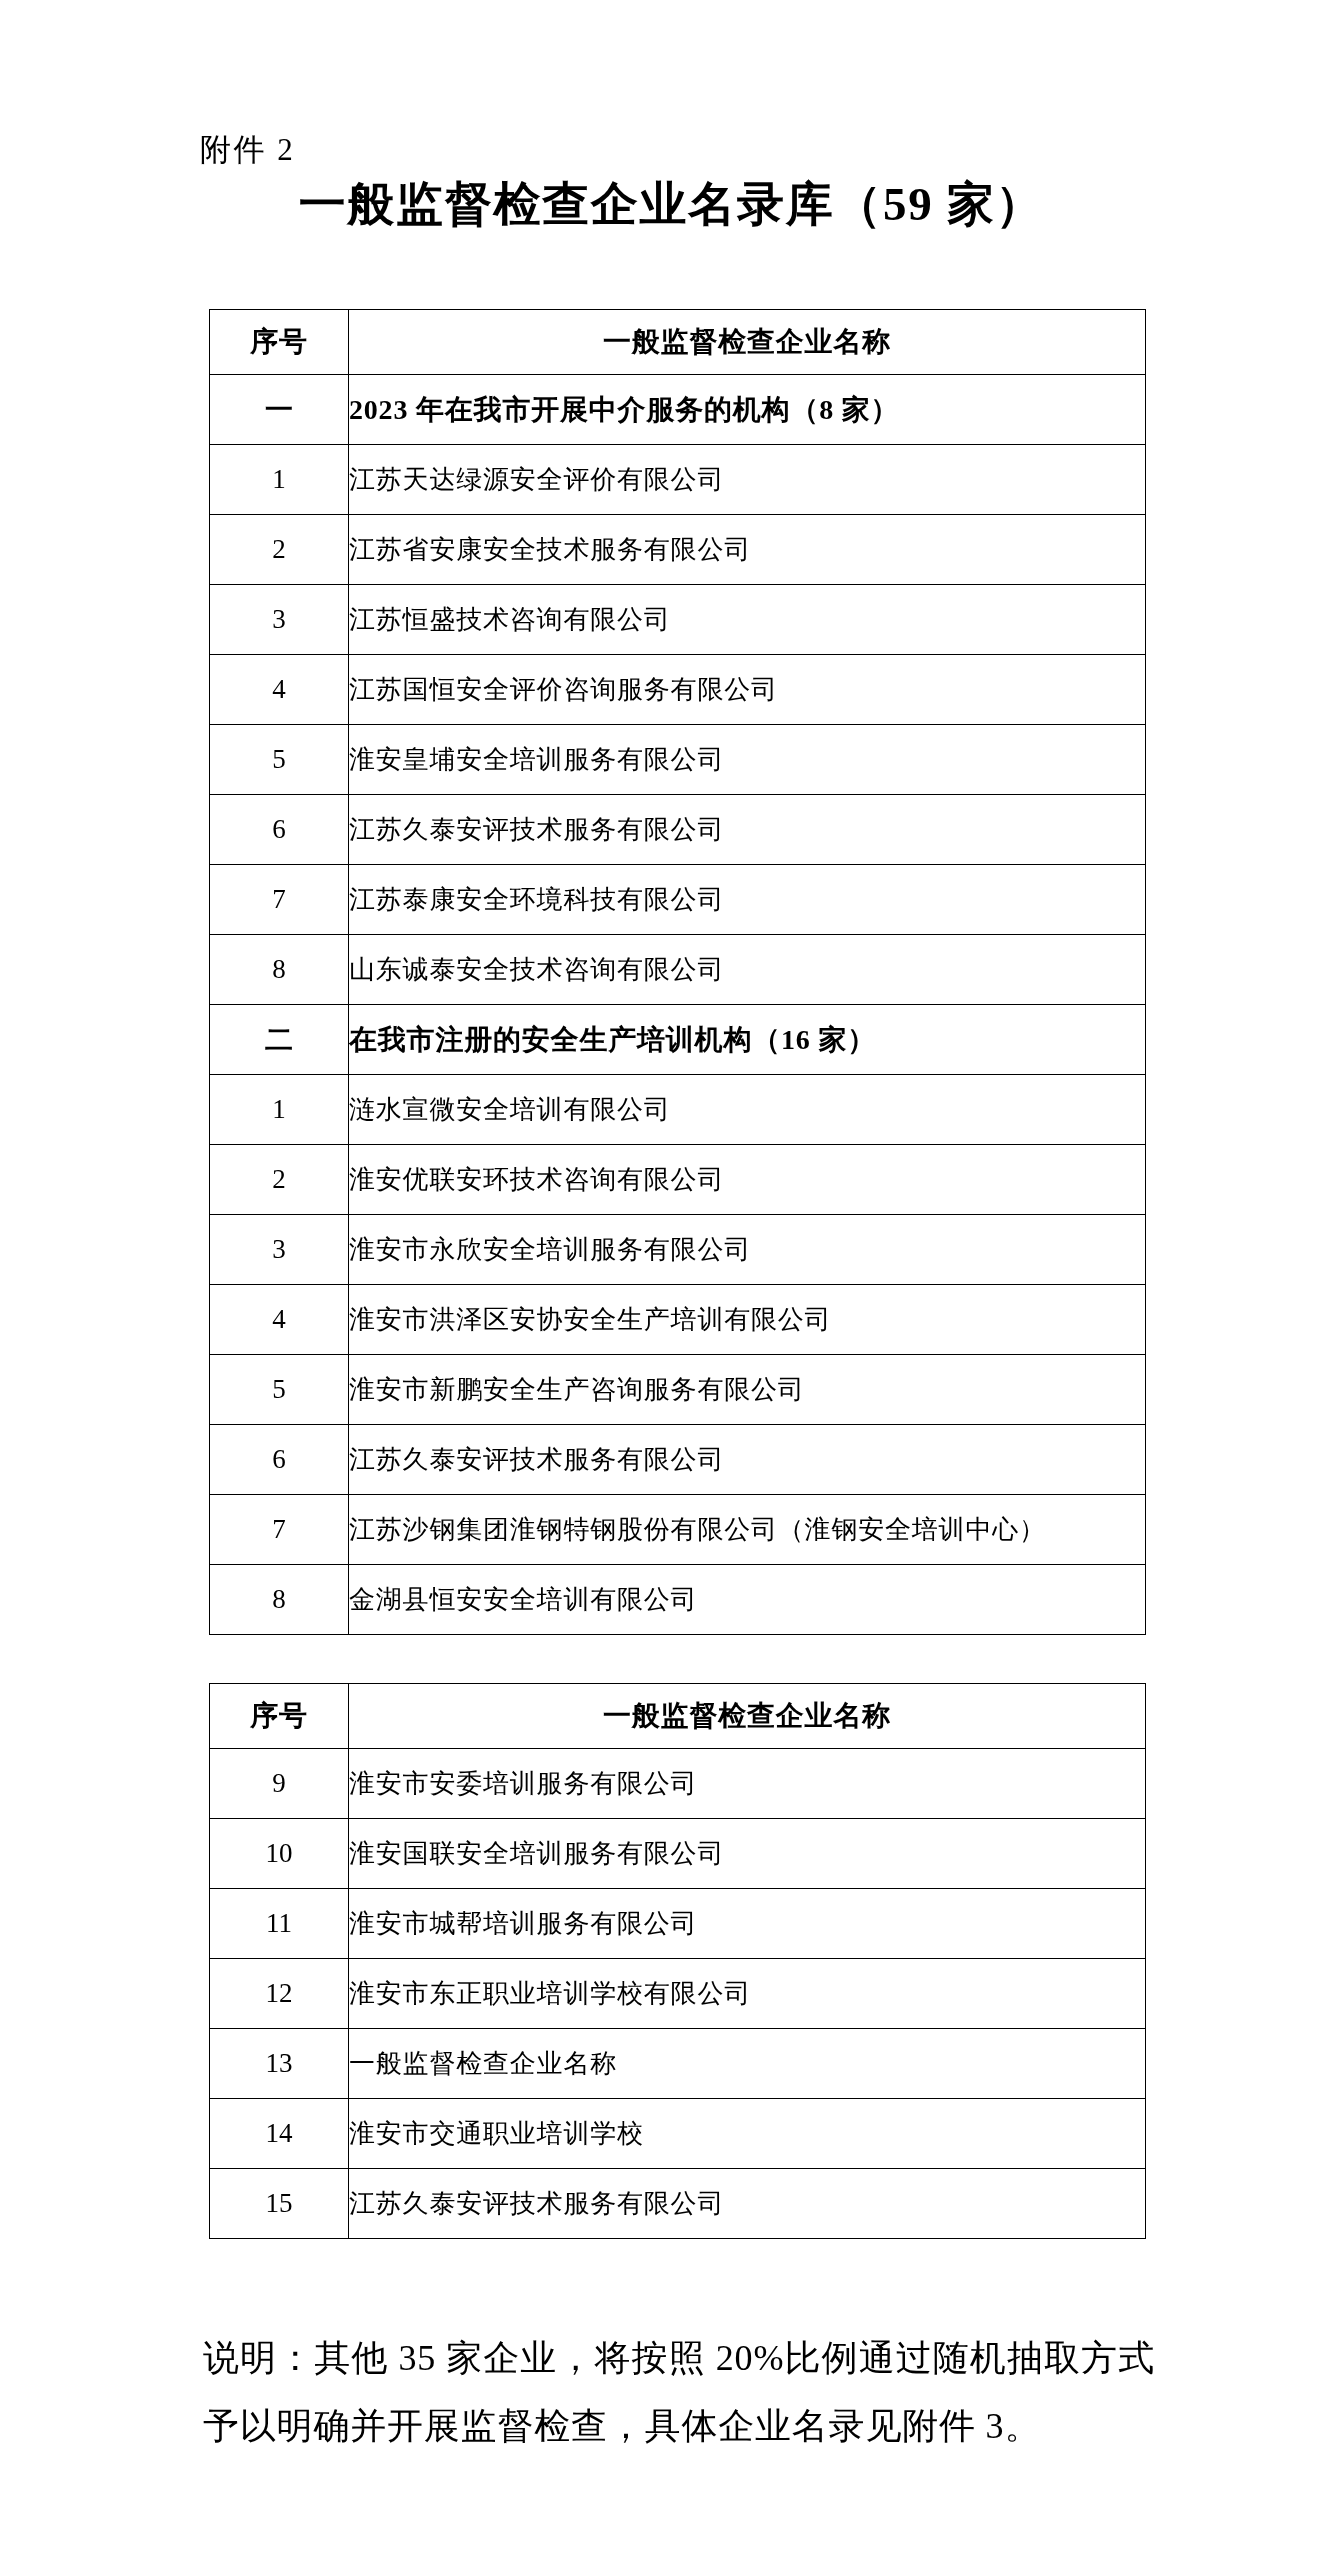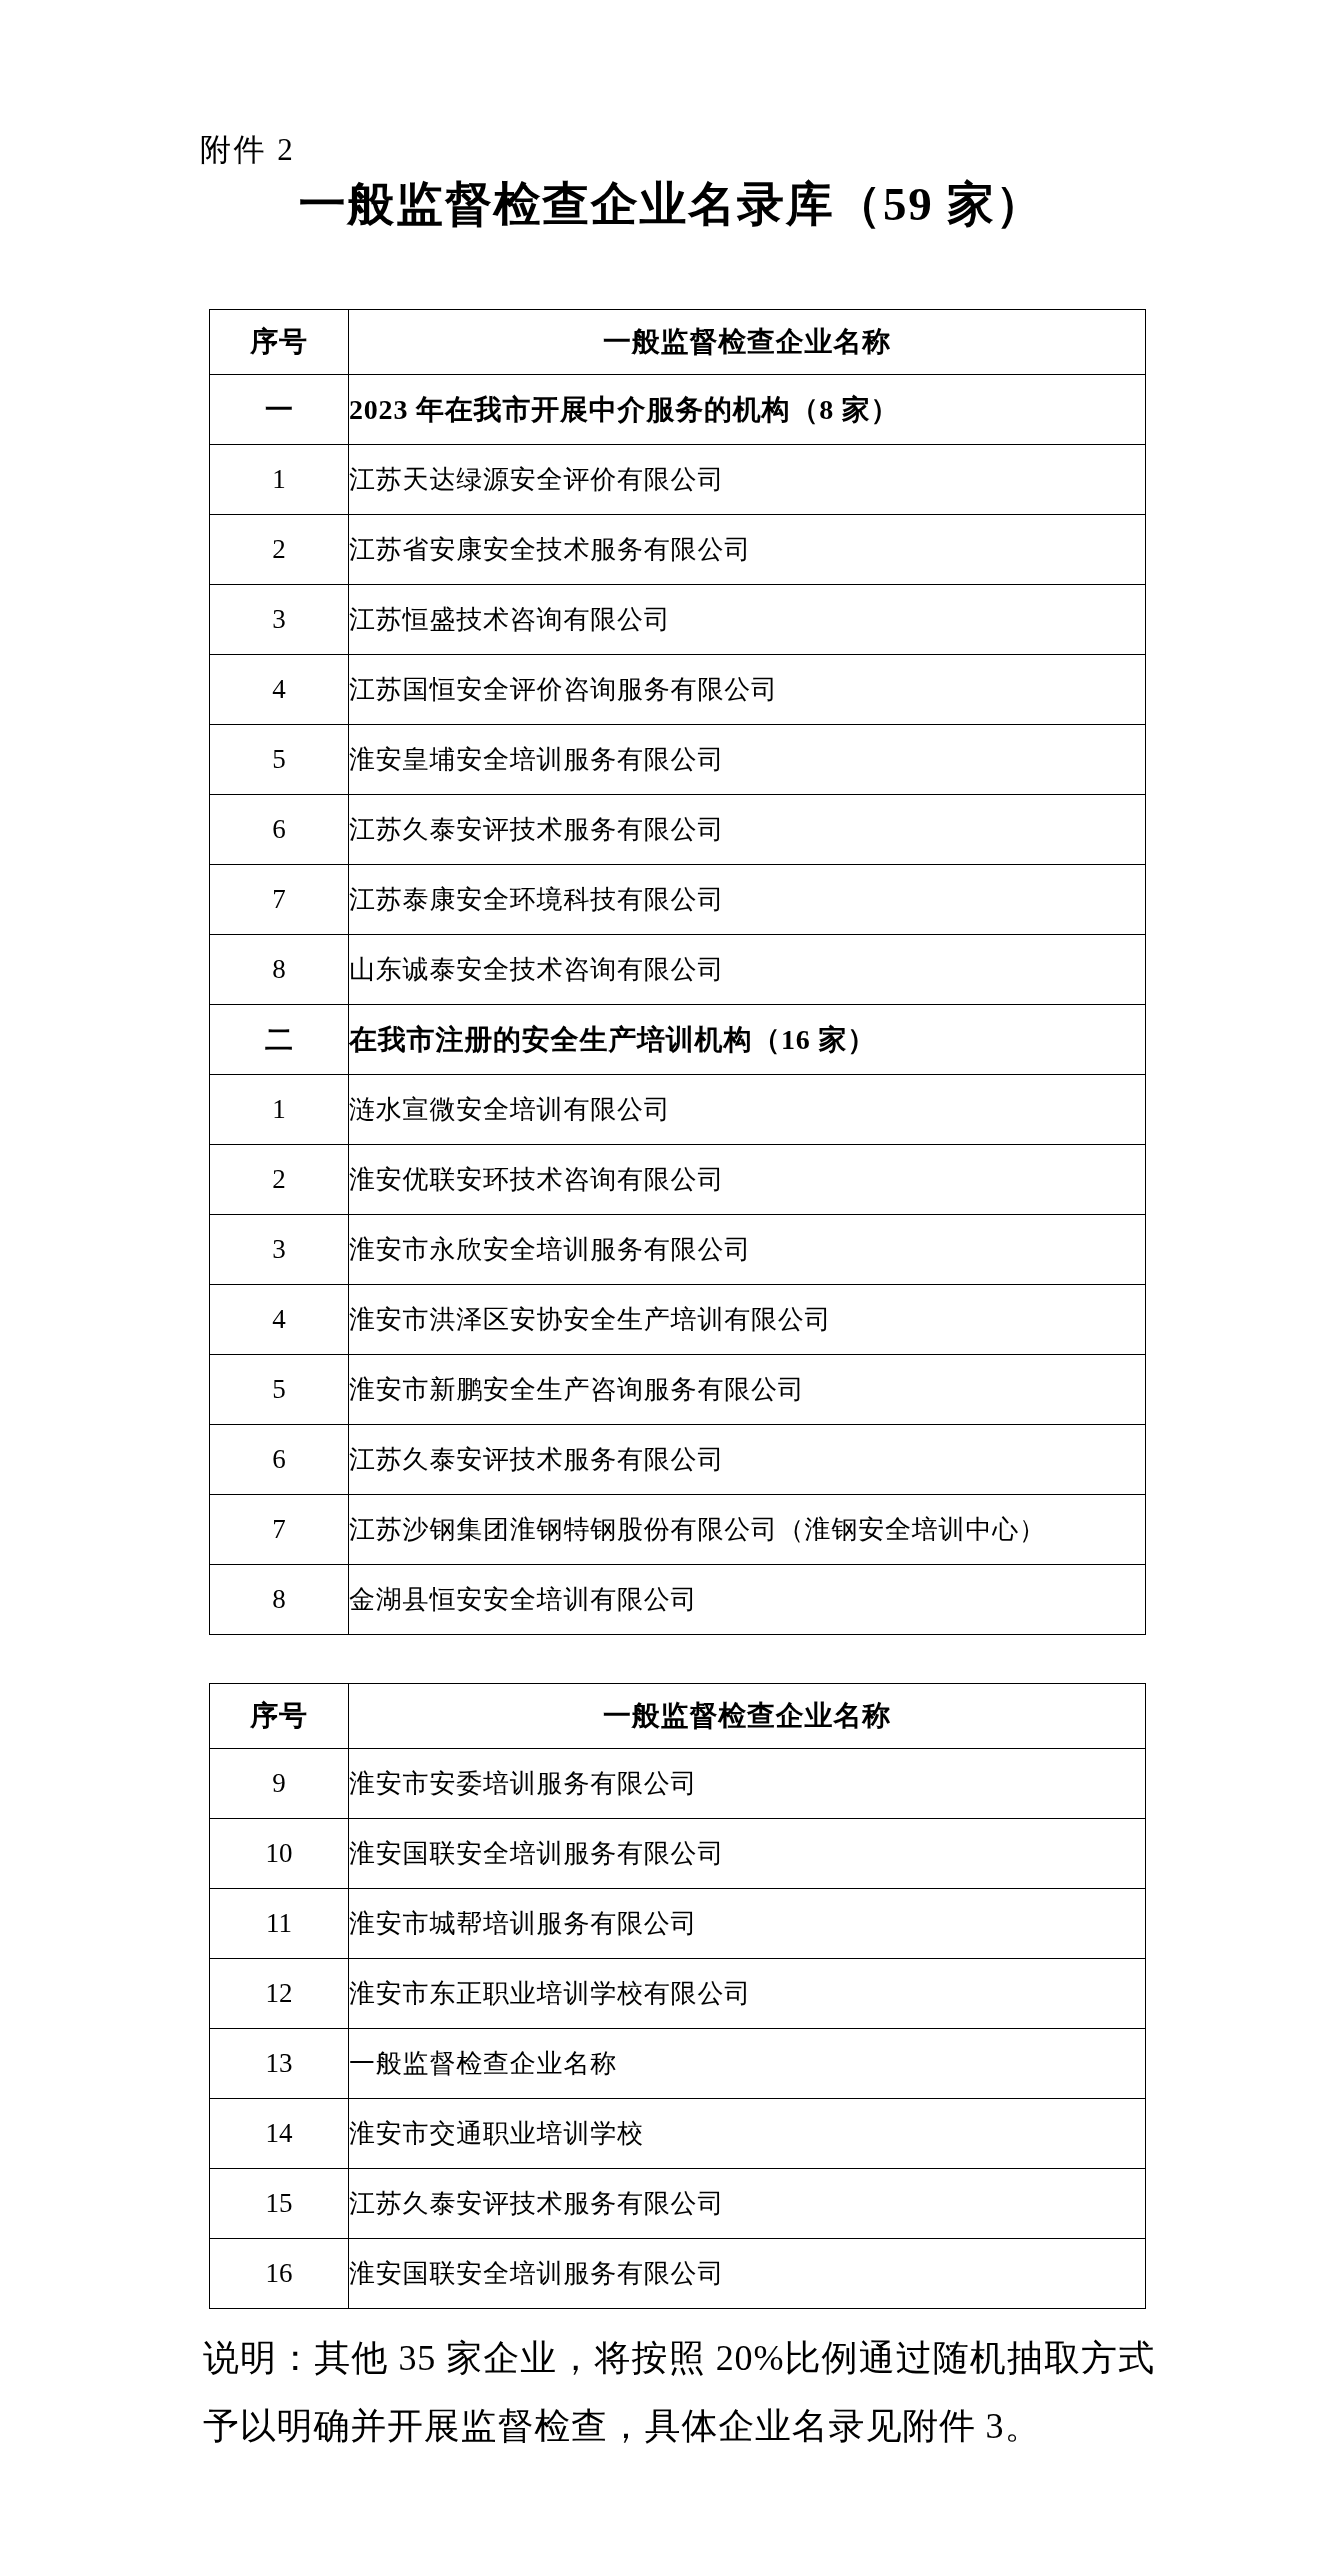--- a/index.html
+++ b/index.html
@@ -213,24 +213,20 @@
             <td class="name-cell">一般监督检查企业名称</td>
           </tr>
           <tr class="data-row">
             <td class="no-cell">14</td>
             <td class="name-cell">淮安市交通职业培训学校</td>
           </tr>
           <tr class="data-row">
             <td class="no-cell">15</td>
             <td class="name-cell">江苏久泰安评技术服务有限公司</td>
           </tr>
-          <tr class="data-row">
-            <td class="no-cell">16</td>
-            <td class="name-cell">淮安国联安全培训服务有限公司</td>
-          </tr>
         </tbody>
       </table>
     </div>
 
   <p class="note">说明：其他 35 家企业，将按照 20%比例通过随机抽取方式予以明确并开展监督检查，具体企业名录见附件 3。</p>
 
 </div>
 
 
 </body></html>

